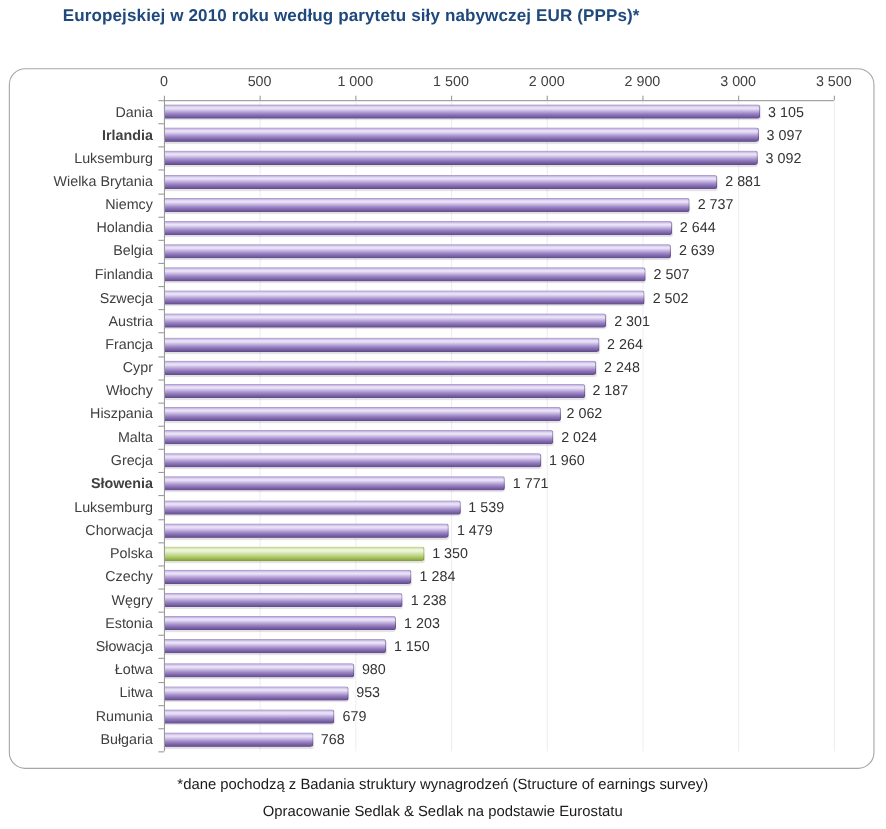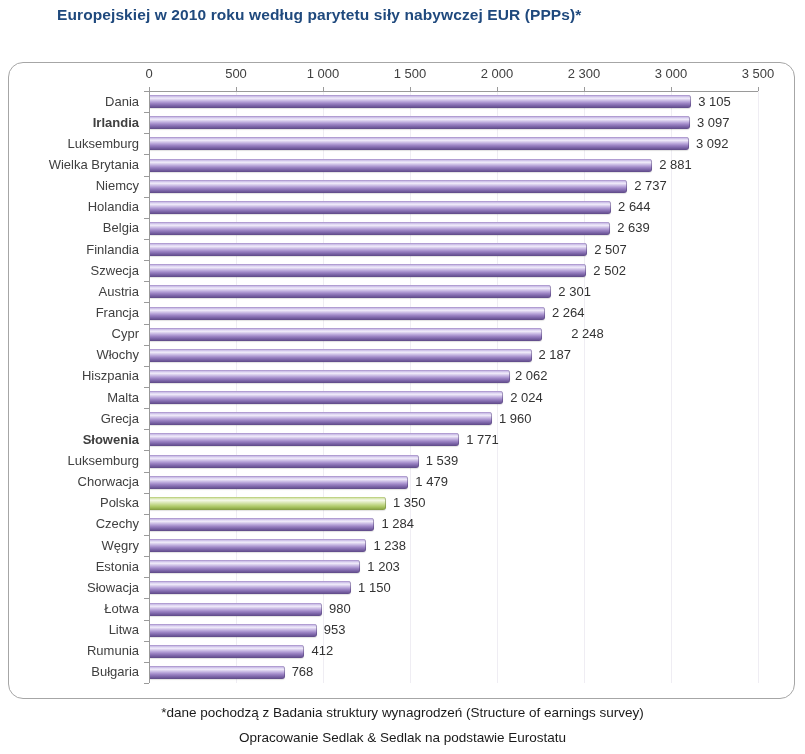--- a/index.html
+++ b/index.html
@@ -72,21 +72,21 @@
       <div class="tick-mark" style="left: 314px; top: 24px;"></div>
       <div class="tick-label" style="left: 314px; top: 3px;">1 000</div>
       <div class="gridline" style="left: 401px; top: 28px; height: 592px;"></div>
       <div class="tick-mark" style="left: 401px; top: 24px;"></div>
       <div class="tick-label" style="left: 401px; top: 3px;">1 500</div>
       <div class="gridline" style="left: 488px; top: 28px; height: 592px;"></div>
       <div class="tick-mark" style="left: 488px; top: 24px;"></div>
       <div class="tick-label" style="left: 488px; top: 3px;">2 000</div>
       <div class="gridline" style="left: 575px; top: 28px; height: 592px;"></div>
       <div class="tick-mark" style="left: 575px; top: 24px;"></div>
-      <div class="tick-label" style="left: 575px; top: 3px;">2 300</div>
+      <div class="tick-label" style="left: 575px; top: 3px;">2 900</div>
       <div class="gridline" style="left: 662px; top: 28px; height: 592px;"></div>
       <div class="tick-mark" style="left: 662px; top: 24px;"></div>
       <div class="tick-label" style="left: 662px; top: 3px;">3 000</div>
       <div class="gridline" style="left: 749px; top: 28px; height: 592px;"></div>
       <div class="tick-mark" style="left: 749px; top: 24px;"></div>
       <div class="tick-label" style="left: 749px; top: 3px;">3 500</div>
       <div class="axis-h" style="left: 140px; top: 28px; width: 609px;"></div>
       <div class="axis-v" style="left: 140px; top: 28px; height: 592px;"></div>
       <div class="row-label" style="top: 29.5714px;">Dania</div>
       <div class="bar" style="left: 141px; top: 32.0714px; width: 540.27px;"></div>
@@ -127,21 +127,21 @@
       <div class="row-label" style="top: 219.857px;">Austria</div>
       <div class="bar" style="left: 141px; top: 222.357px; width: 400.374px;"></div>
       <div class="value-label" style="left: 549.374px; top: 219.857px;">2 301</div>
       <div class="cat-tick" style="left: 135px; top: 218.286px;"></div>
       <div class="row-label" style="top: 241px;">Francja</div>
       <div class="bar" style="left: 141px; top: 243.5px; width: 393.936px;"></div>
       <div class="value-label" style="left: 542.936px; top: 241px;">2 264</div>
       <div class="cat-tick" style="left: 135px; top: 239.429px;"></div>
       <div class="row-label" style="top: 262.143px;">Cypr</div>
       <div class="bar" style="left: 141px; top: 264.643px; width: 391.152px;"></div>
-      <div class="value-label" style="left: 540.152px; top: 262.143px; margin-left: 22px;">2 248</div>
+      <div class="value-label" style="left: 540.152px; top: 262.143px;">2 248</div>
       <div class="cat-tick" style="left: 135px; top: 260.571px;"></div>
       <div class="row-label" style="top: 283.286px;">Włochy</div>
       <div class="bar" style="left: 141px; top: 285.786px; width: 380.538px;"></div>
       <div class="value-label" style="left: 529.538px; top: 283.286px;">2 187</div>
       <div class="cat-tick" style="left: 135px; top: 281.714px;"></div>
       <div class="row-label" style="top: 304.429px;">Hiszpania</div>
       <div class="bar" style="left: 141px; top: 306.929px; width: 358.788px;"></div>
       <div class="value-label" style="left: 506px; top: 304.429px;">2 062</div>
       <div class="cat-tick" style="left: 135px; top: 302.857px;"></div>
       <div class="row-label" style="top: 325.571px;">Malta</div>
@@ -187,21 +187,21 @@
       <div class="row-label" style="top: 537px;">Łotwa</div>
       <div class="bar" style="left: 141px; top: 539.5px; width: 170.52px;"></div>
       <div class="value-label" style="left: 320px; top: 537px;">980</div>
       <div class="cat-tick" style="left: 135px; top: 535.429px;"></div>
       <div class="row-label" style="top: 558.143px;">Litwa</div>
       <div class="bar" style="left: 141px; top: 560.643px; width: 165.822px;"></div>
       <div class="value-label" style="left: 314.822px; top: 558.143px;">953</div>
       <div class="cat-tick" style="left: 135px; top: 556.571px;"></div>
       <div class="row-label" style="top: 579.286px;">Rumunia</div>
       <div class="bar" style="left: 141px; top: 581.786px; width: 153.468px;"></div>
-      <div class="value-label" style="left: 302.468px; top: 579.286px;">412</div>
+      <div class="value-label" style="left: 302.468px; top: 579.286px;">679</div>
       <div class="cat-tick" style="left: 135px; top: 577.714px;"></div>
       <div class="row-label" style="top: 600.429px;">Bułgaria</div>
       <div class="bar" style="left: 141px; top: 602.929px; width: 133.632px;"></div>
       <div class="value-label" style="left: 282.632px; top: 600.429px;">768</div>
       <div class="cat-tick" style="left: 135px; top: 598.857px;"></div>
       <div class="cat-tick" style="left: 135px; top: 620px;"></div>
     </div>
 </div>
 
 <div class="footnote l1">*dane pochodzą z Badania struktury wynagrodzeń (Structure of earnings survey)</div>

